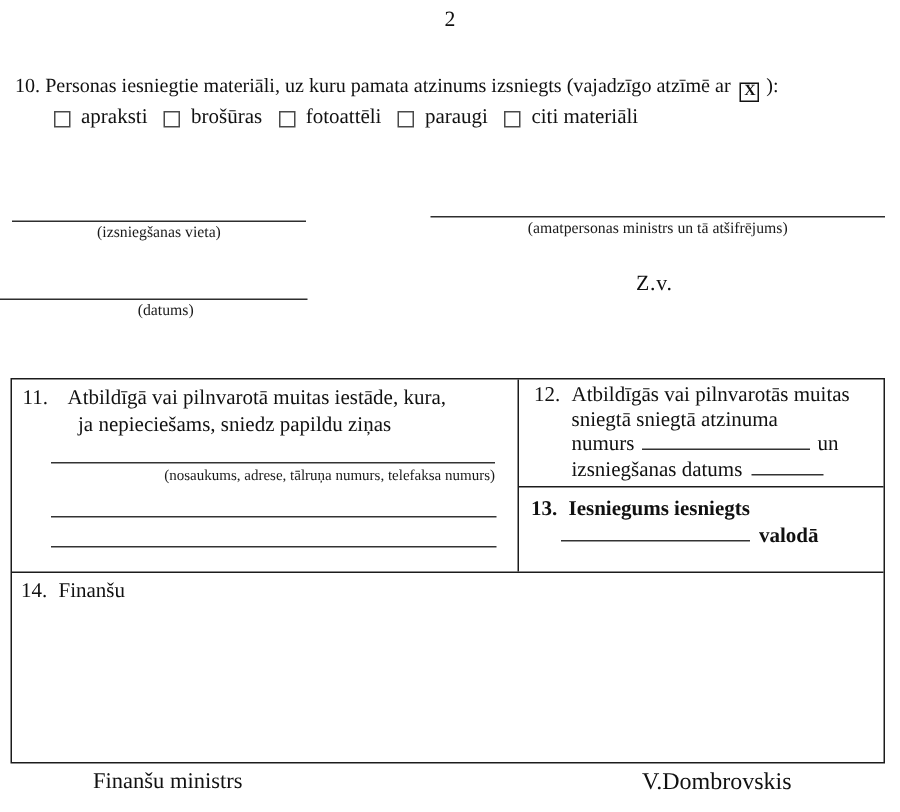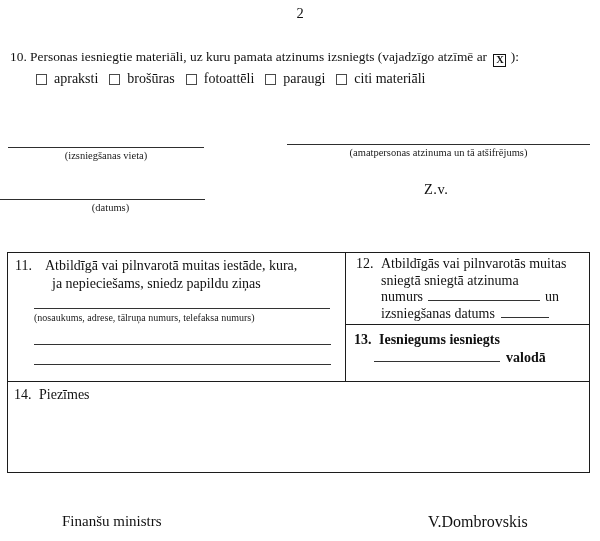--- a/index.html
+++ b/index.html
@@ -56,21 +56,21 @@
   .line-place    { left: 8px;   top: 146.5px; width: 196px; }
   .cap-place     { left: 8px;   top: 150px;   width: 196px; }
   .line-date     { left: 0;     top: 198.5px; width: 205px; }
   .cap-date      { left: 0;     top: 202px;   width: 205px; padding-left: 16px; }
   .line-official { left: 287px; top: 143.5px; width: 303px; }
   .cap-official  { left: 287px; top: 147px;   width: 303px; }
   .seal { left: 424px; top: 181px; font-size: 14.5px; letter-spacing: 0.5px; }
 
   
   .tbl {
-    left: 7px; top: 252px; width: 583px; height: 221px;
+    left: 7px; top: 252px; width: 583px; height: 257px;
     border: 1.8px solid #1c1c1c;
     font-size: 14px;
   }
   .trow1 { display: flex; height: 129px; border-bottom: 1.7px solid #1c1c1c; }
   .cell11 {
     width: 338px; border-right: 1.7px solid #1c1c1c;
     position: relative; padding: 4px 6px 0 7px;
     line-height: 18px;
   }
   .rightcol { flex: 1; display: flex; flex-direction: column; }
@@ -88,21 +88,21 @@
   .ind12 { margin-left: 25px; }
 
   .blank { display: inline-block; border-bottom: 1.25px solid #333; height: 11px; }
   .b-num    { width: 112px; margin: 0 5px; }
   .b-date   { width: 48px;  margin-left: 6px; }
   .b-valoda { width: 126px; margin-left: 20px; margin-right: 6px; }
 
   .b1 { position: absolute; left: 26px; top: 55px;  width: 296px; border-bottom: 1.25px solid #333; }
   .cap11 {
     position: absolute; left: 26px; top: 59px; width: 296px;
-    text-align: left; font-size: 10px; line-height: 12px; color: #1a1a1a;
+    text-align: right; font-size: 10px; line-height: 12px; color: #1a1a1a;
   }
   .b2 { position: absolute; left: 26px; top: 91px;  width: 297px; border-bottom: 1.35px solid #333; }
   .b3 { position: absolute; left: 26px; top: 111px; width: 297px; border-bottom: 1.35px solid #333; }
 
   
   .f-left  { left: 62px;  top: 513px; font-size: 15px; }
   .f-right { left: 428px; top: 513px; font-size: 16px; }
 </style>
 </head>
 <body>
@@ -135,21 +135,21 @@
   <span class="opt">
     <span class="cb"></span>
     <span>citi materiāli</span>
   </span>
 </div>
 
 <div class="abs sline line-place"></div>
 <div class="abs scap cap-place">(izsniegšanas vieta)</div>
 
 <div class="abs sline line-official"></div>
-<div class="abs scap cap-official">(amatpersonas atzinuma un tā atšifrējums)</div>
+<div class="abs scap cap-official">(amatpersonas ministrs un tā atšifrējums)</div>
 
 <div class="abs sline line-date"></div>
 <div class="abs scap cap-date">(datums)</div>
 
 <div class="abs seal">Z.v.</div>
 
 <div class="abs tbl">
   <div class="trow1">
     <div class="cell11">
       <div class="nw">
@@ -182,18 +182,18 @@
         <div class="nw">
           <span class="num12">13.</span><span>Iesniegums iesniegts</span>
         </div>
         <div class="nw">
           <span class="blank b-valoda"></span><span>valodā</span>
         </div>
       </div>
     </div>
   </div>
   <div class="cell14">
-    <span class="num12">14.</span><span>Piezīmes</span>
+    <span class="num12">14.</span><span>Finanšu</span>
   </div>
 </div>
 
 <div class="abs f-left">Finanšu ministrs</div>
 <div class="abs f-right">V.Dombrovskis</div>
 
 </body></html>

